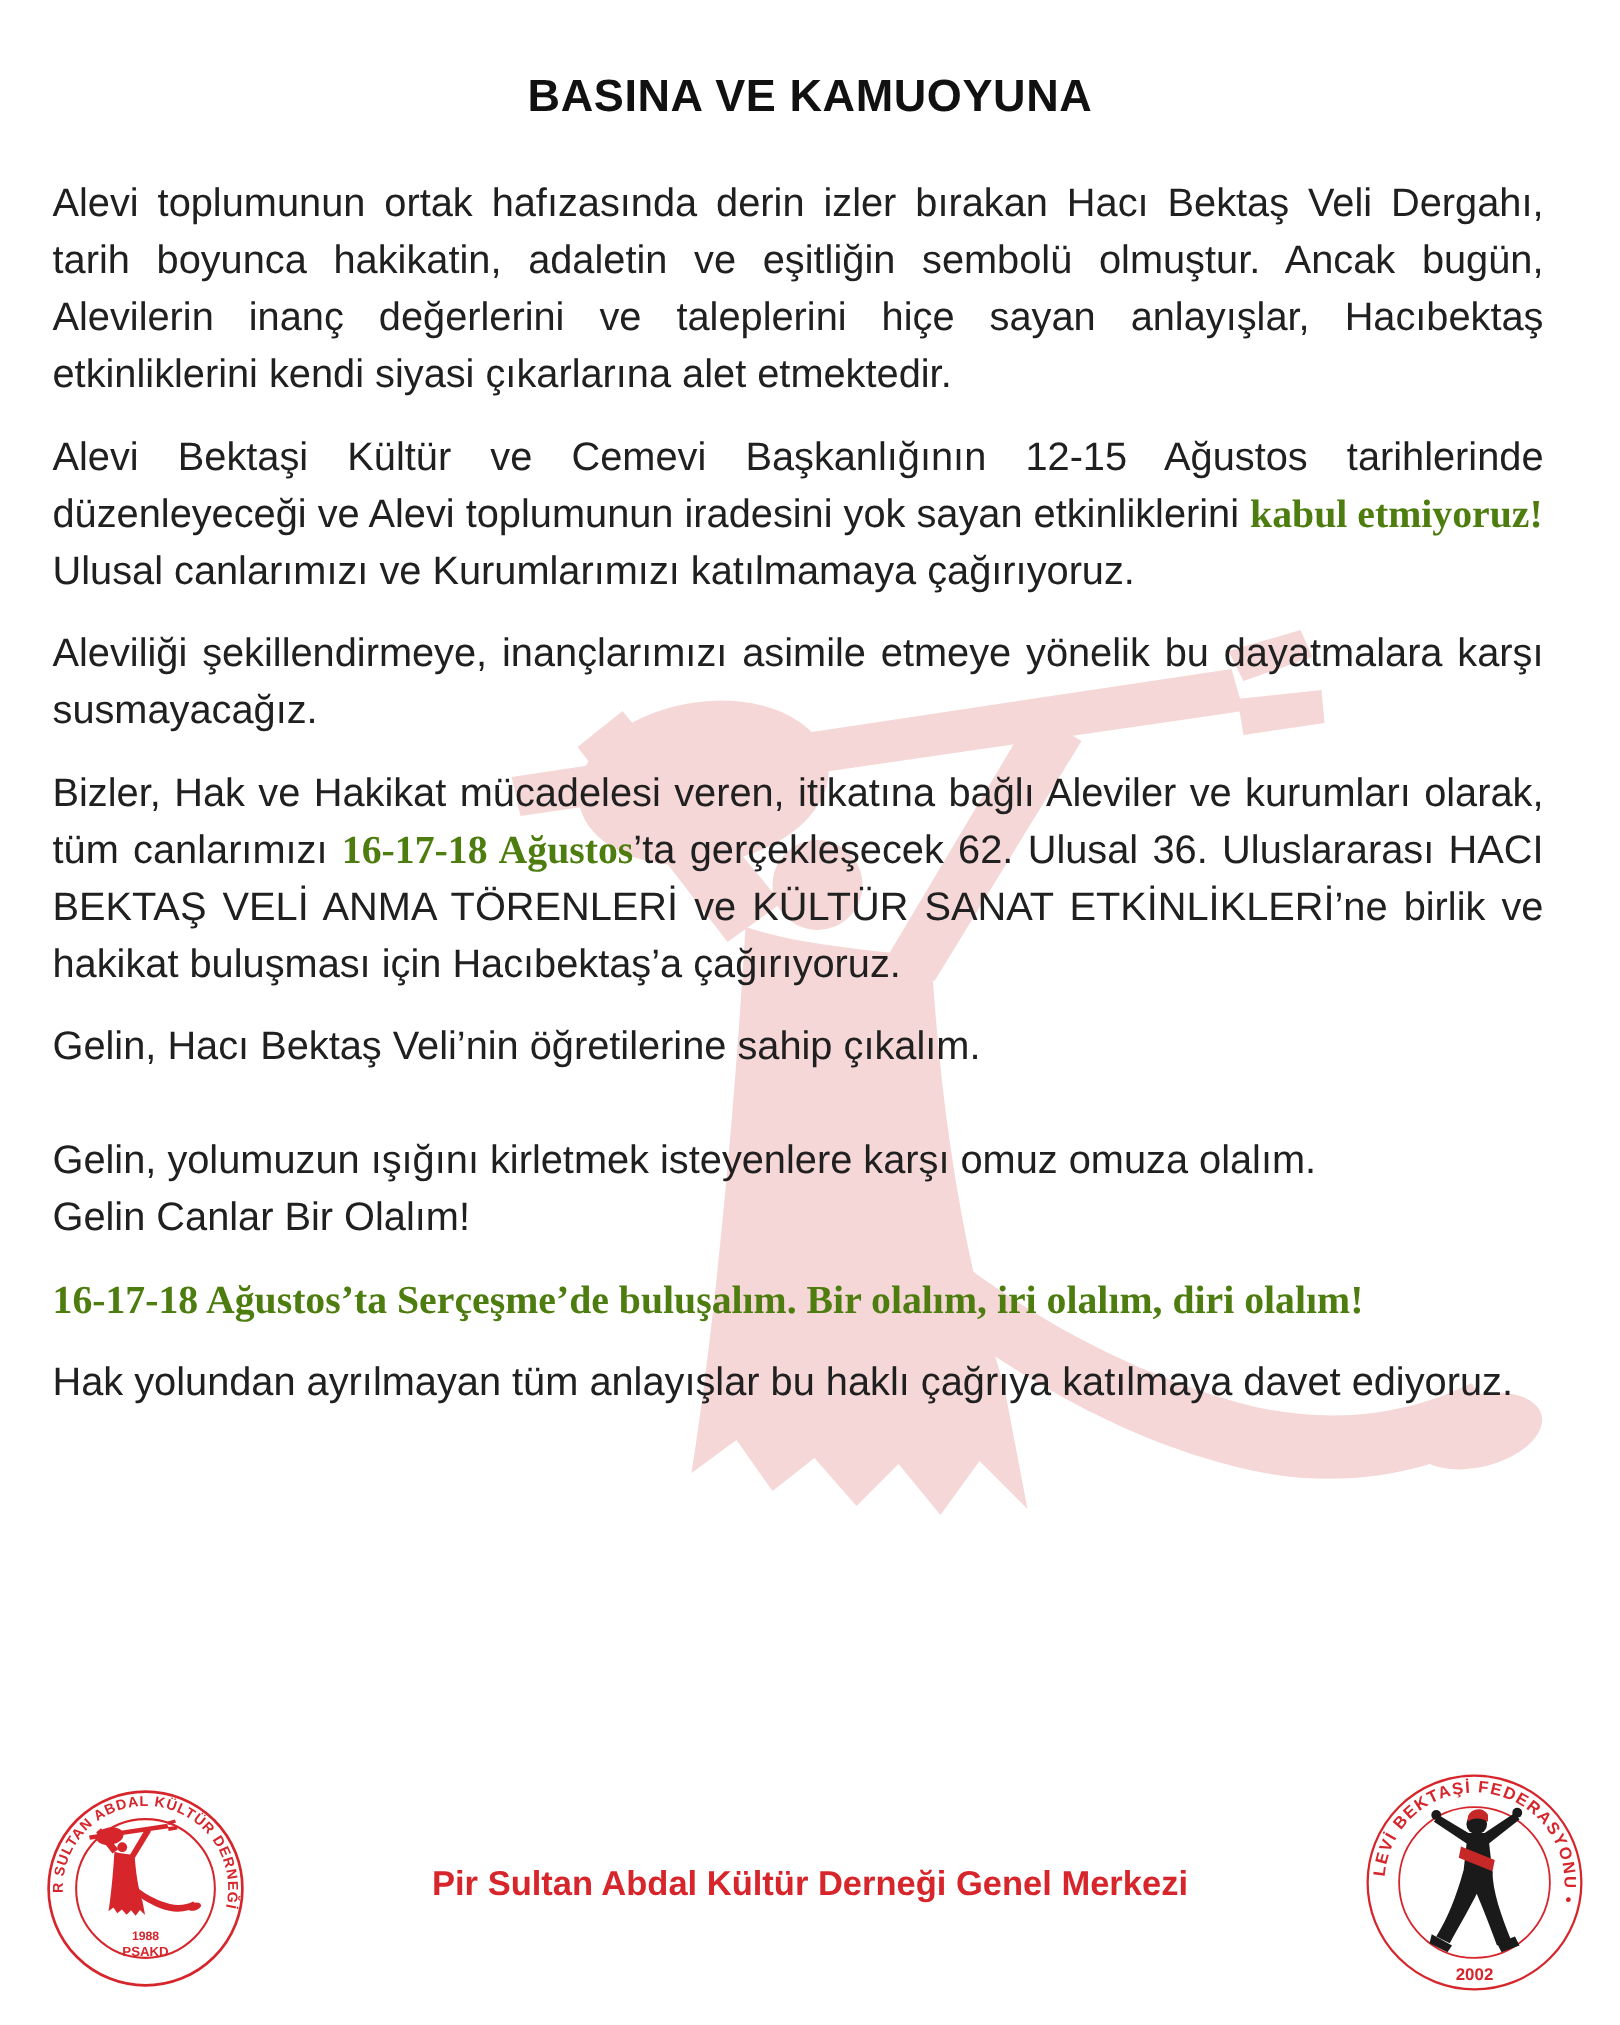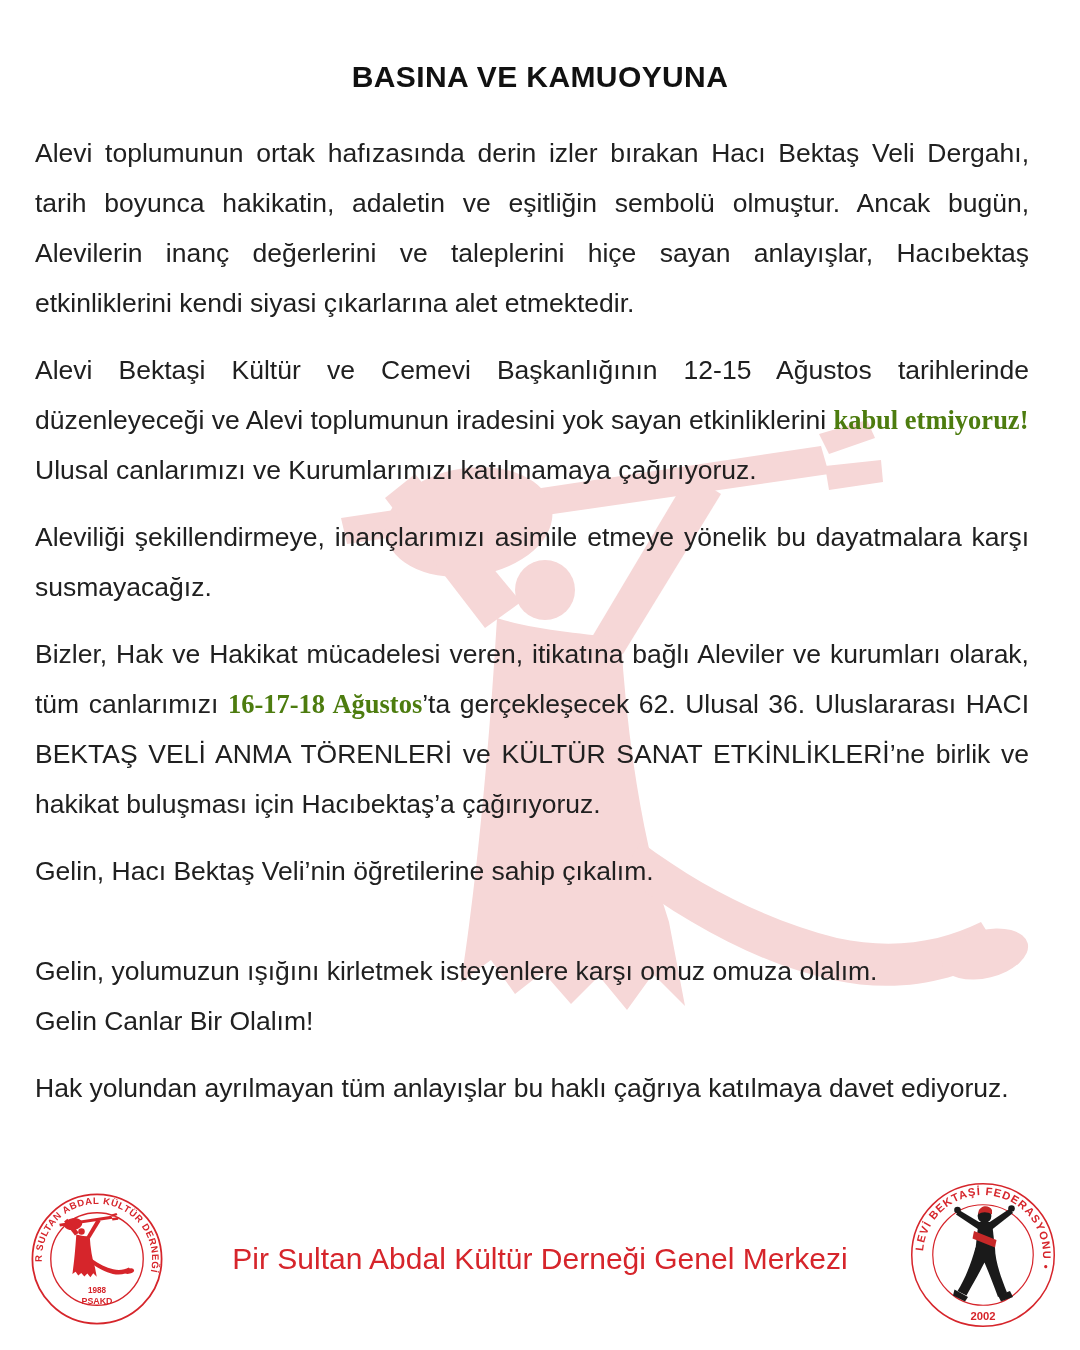--- a/index.html
+++ b/index.html
@@ -19,55 +19,55 @@
     left: 325px; top: 418px;
     width: 720px; height: 600px;
     color: #f6d7d7;
     z-index: 0;
   }
 
   
   .content {
     position: relative;
     z-index: 1;
-    padding: 60px 35px 0 35px;
+    padding: 48px 35px 0 35px;
   }
   .title {
     font-size: 30px;
     font-weight: 700;
     letter-spacing: 0.4px;
     text-align: center;
     color: #111111;
     margin: 0 0 34px 0;
   }
   .para {
     font-size: 26.5px;
-    line-height: 50px;
+    line-height: 38px;
     text-align: justify;
     margin: 0 16px 17px 0;
     color: #202020;
   }
   .para strong { font-weight: 700; color: #4d7c0f; font-family: Liberation Serif, serif; }
 
   
   .footer {
     position: absolute;
     left: 0; top: 1180px;
     width: 1080px; height: 170px;
     z-index: 1;
   }
   .logo-left  { position: absolute; left: 29px;  top: 11px; width: 136px; height: 136px; color: #d6252b; }
   .logo-right { position: absolute; left: 908px; top: 0;    width: 150px; height: 150px; color: #d6252b; }
   .footer-title {
     position: absolute;
     left: 0; top: 62px;
     width: 100%;
     text-align: center;
-    font-size: 30px;
-    font-weight: 400;
+    font-size: 23px;
+    font-weight: 700;
     color: #d6252b;
   }
   .ringtext { font-family: "Liberation Sans", sans-serif; font-weight: 700; fill: #d6252b; }
 </style>
 </head>
 <body>
 
 <svg class="defs" aria-hidden="true">
   <defs>
     <g id="psakd-fig" fill="currentColor">
@@ -90,20 +90,21 @@
 </svg>
 
 <div class="content">
   <h1 class="title">BASINA VE KAMUOYUNA</h1>
   <div id="paras">
       <p class="para"><span>Alevi toplumunun ortak hafızasında derin izler bırakan Hacı Bektaş Veli Dergahı, tarih boyunca hakikatin, adaletin ve eşitliğin sembolü olmuştur. Ancak bugün, Alevilerin inanç değerlerini ve taleplerini hiçe sayan anlayışlar, Hacıbektaş etkinliklerini kendi siyasi çıkarlarına alet etmektedir.</span></p>
       <p class="para"><span>Alevi Bektaşi Kültür ve Cemevi Başkanlığının 12-15 Ağustos tarihlerinde düzenleyeceği ve Alevi toplumunun iradesini yok sayan etkinliklerini </span><strong>kabul etmiyoruz!</strong><br><span>Ulusal canlarımızı ve Kurumlarımızı katılmamaya çağırıyoruz.</span></p>
       <p class="para"><span>Aleviliği şekillendirmeye, inançlarımızı asimile etmeye yönelik bu dayatmalara karşı susmayacağız.</span></p>
       <p class="para"><span>Bizler, Hak ve Hakikat mücadelesi veren, itikatına bağlı Aleviler ve kurumları olarak, tüm canlarımızı </span><strong>16-17-18 Ağustos</strong><span>’ta gerçekleşecek 62. Ulusal 36. Uluslararası HACI BEKTAŞ VELİ ANMA TÖRENLERİ ve KÜLTÜR SANAT ETKİNLİKLERİ’ne birlik ve hakikat buluşması için Hacıbektaş’a çağırıyoruz.</span></p>
       <p class="para"><span>Gelin, Hacı Bektaş Veli’nin öğretilerine sahip çıkalım.</span><br><br><span>Gelin, yolumuzun ışığını kirletmek isteyenlere karşı omuz omuza olalım.</span><br><span>Gelin Canlar Bir Olalım!</span></p>
+      <p class="para"><strong>16-17-18 Ağustos’ta Serçeşme’de buluşalım. Bir olalım, iri olalım, diri olalım!</strong></p>
       <p class="para"><span>Hak yolundan ayrılmayan tüm anlayışlar bu haklı çağrıya katılmaya davet ediyoruz.</span></p>
     </div>
 </div>
 
 <div class="footer">
 
   <svg class="logo-left" viewBox="0 0 100 100">
     <circle cx="50" cy="50" r="47.5" fill="#ffffff" stroke="#d6252b" stroke-width="1.3"></circle>
     <circle cx="50" cy="50" r="34" fill="none" stroke="#d6252b" stroke-width="1"></circle>
     <defs>

